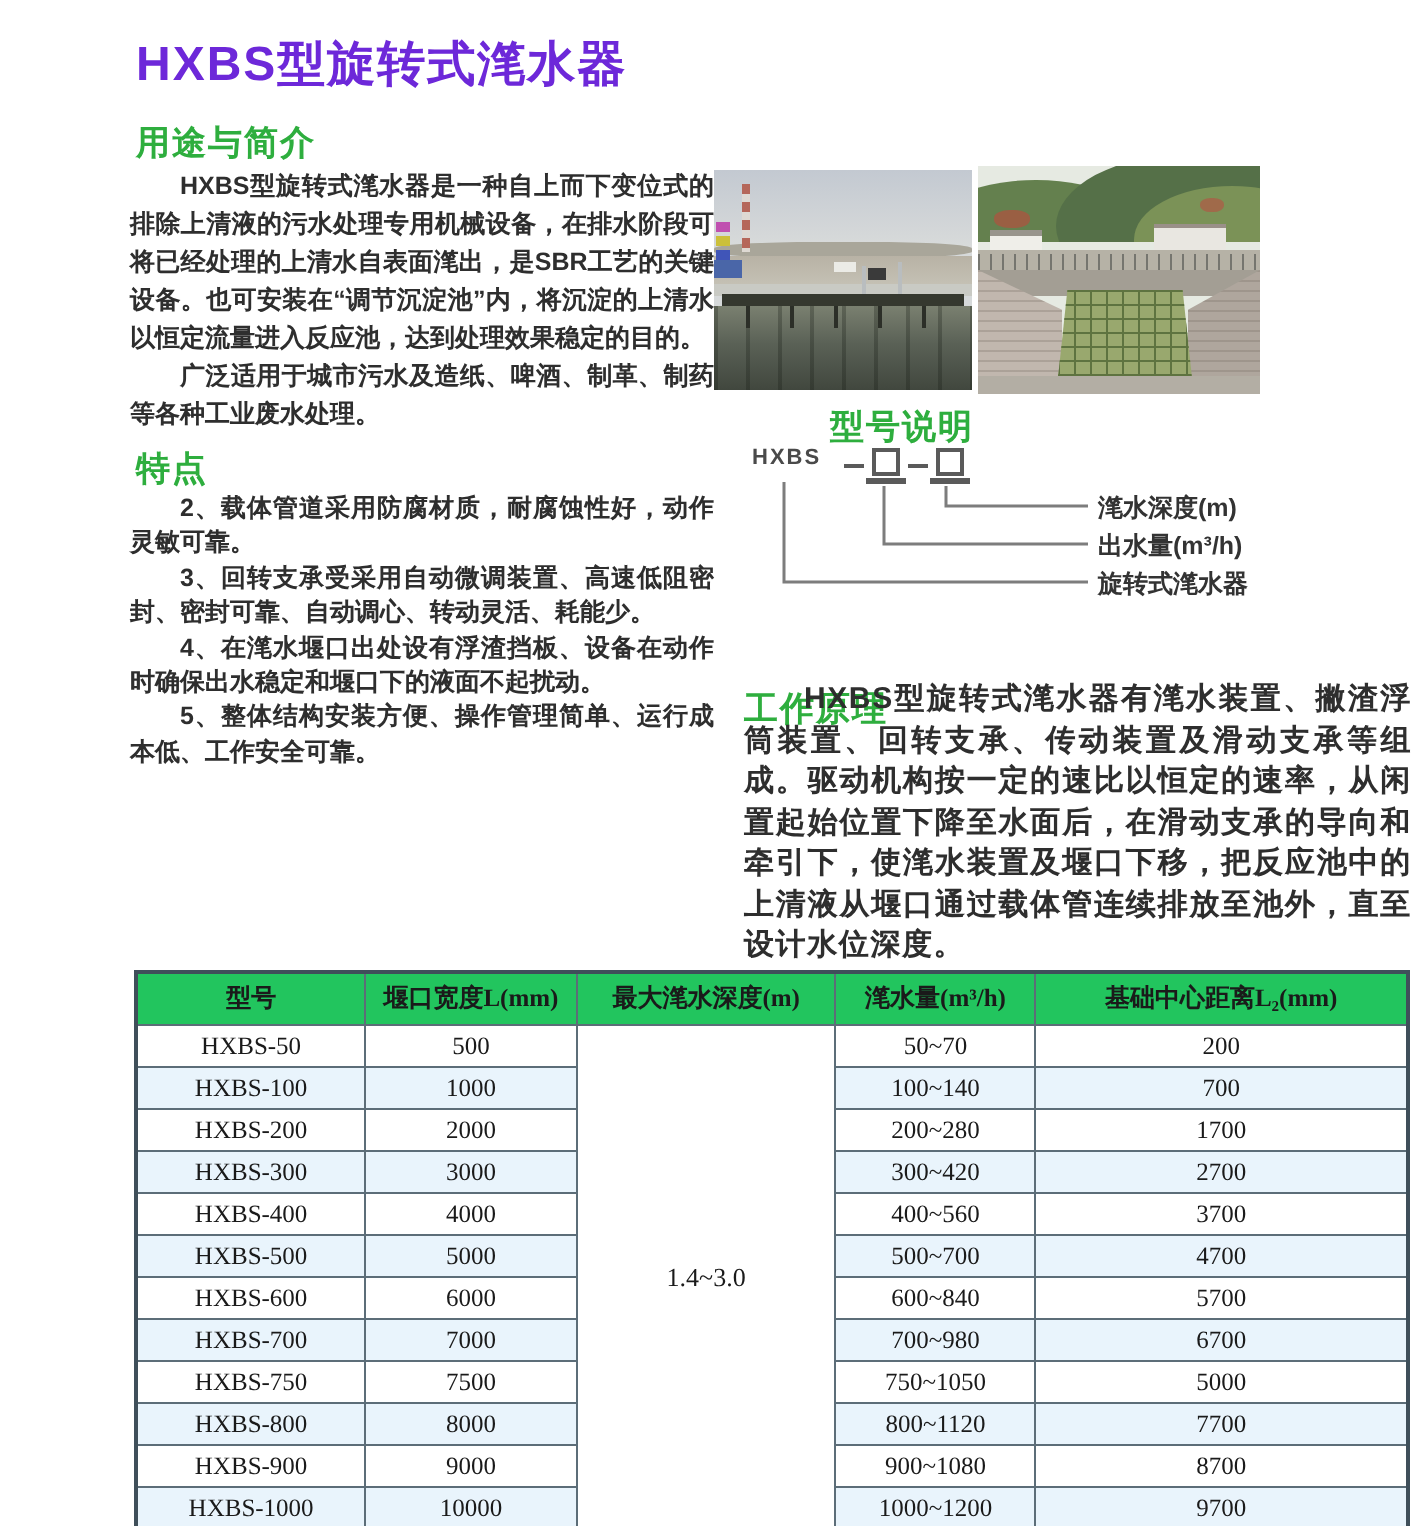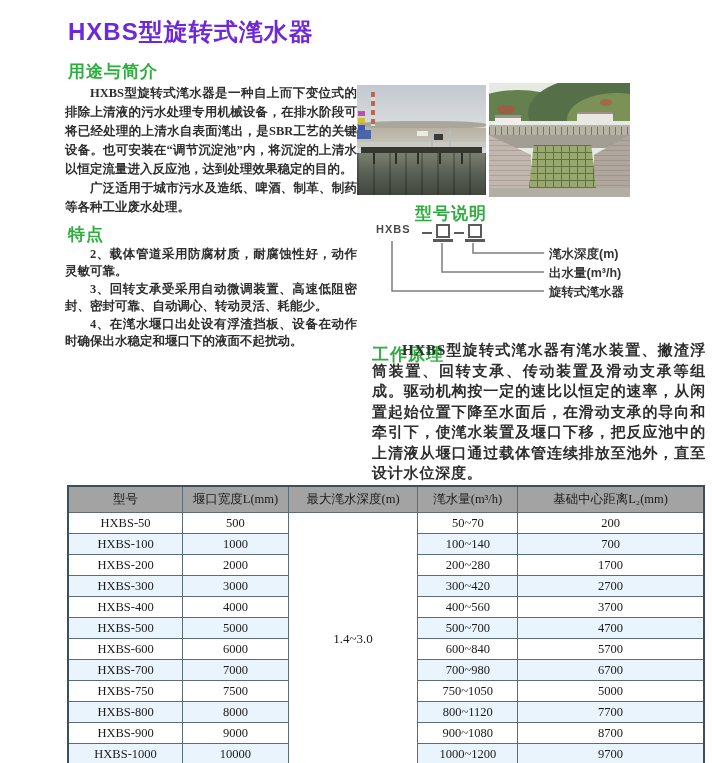--- a/index.html
+++ b/index.html
@@ -7,21 +7,21 @@
         font-family:"Liberation Sans",sans-serif;}
   .title{position:absolute;left:68px;top:16px;font-size:24px;font-weight:bold;
          color:#6d28d9;letter-spacing:1px;}
   .sec-h{position:absolute;font-size:17px;font-weight:bold;color:#2eae3e;letter-spacing:1px;}
   .h-intro{left:68px;top:60px;}
   .h-feat{left:68px;top:223px;}
   .h-model{left:372px;top:202px;margin-left:43px;}
   .h-principle{left:372px;top:319px;margin-top:24px;}
   .h-params{left:68px;top:457px;}
   .body-block{position:absolute;color:#2e2e2e;}
-  .body-block p{margin:0;text-indent:2em;text-align:justify;font-weight:bold;font-family:Liberation Serif, serif;}
+  .body-block p{margin:0;text-indent:2em;text-align:justify;font-weight:bold;}
   .intro-text{left:65px;top:84px;width:292px;}
   .intro-text p{font-size:12.5px;line-height:19px;}
   .features-list{left:65px;top:246px;width:292px;}
   .features-list p{font-size:12.5px;line-height:17.4px;}
   .principle-text{left:372px;top:340px;width:334px;}
   .principle-text p{font-size:15px;line-height:20.5px;letter-spacing:0.8px;}
 
   
   .diagram{position:absolute;left:372px;top:223px;width:334px;height:86px;}
   .diagram .code{position:absolute;left:4px;top:0;font-size:11px;font-weight:bold;
@@ -83,21 +83,21 @@
             background-image:repeating-linear-gradient(180deg,#5e7340 0 1px,transparent 1px 7px),
                              repeating-linear-gradient(90deg,#5e7340 0 1px,transparent 1px 8px);}
   .p2-front{position:absolute;left:0;bottom:0;right:0;height:9px;background:#b3aea4;}
 
   
   .params-table{position:absolute;left:67px;top:485px;width:638px;border-collapse:collapse;
                 font-family:"Liberation Serif",serif;color:#1a1a1a;}
   .params-table th,.params-table td{border:1px solid #5c6d78;text-align:center;
                 font-weight:normal;font-size:12.5px;padding:0;}
   .params-table{border:2px solid #3f4f5a;}
-  .params-table th{background:#a3a3a3;height:25px;}
+  .params-table th{background:#22c55e;height:25px;font-weight:bold;}
   .params-table td{height:20px;}
   tr.alt td{background:#e9f4fc;}
   td.depth-cell{background:#ffffff !important;font-size:13px;}
 </style>
 </head>
 <body>
 
 <div class="page">
 
   <div class="title">HXBS型旋转式滗水器</div>
@@ -149,20 +149,21 @@
     <div class="p2-wr p2-brick"></div>
     <div class="p2-floor"></div>
     <div class="p2-front"></div>
   </div>
 
   <div class="sec-h h-feat">特点</div>
   <div class="body-block features-list">
     <p>2、载体管道采用防腐材质，耐腐蚀性好，动作灵敏可靠。</p>
     <p>3、回转支承受采用自动微调装置、高速低阻密封、密封可靠、自动调心、转动灵活、耗能少。</p>
     <p>4、在滗水堰口出处设有浮渣挡板、设备在动作时确保出水稳定和堰口下的液面不起扰动。</p>
+    <p>5、整体结构安装方便、操作管理简单、运行成本低、工作安全可靠。</p>
   </div>
 
   <div class="sec-h h-model">型号说明</div>
   <div class="diagram">
     <span class="code">HXBS</span>
     <div class="dash dash1"></div>
     <div class="mbox mbox1"></div>
     <div class="ped ped1"></div>
     <div class="dash dash2"></div>
     <div class="mbox mbox2"></div>

